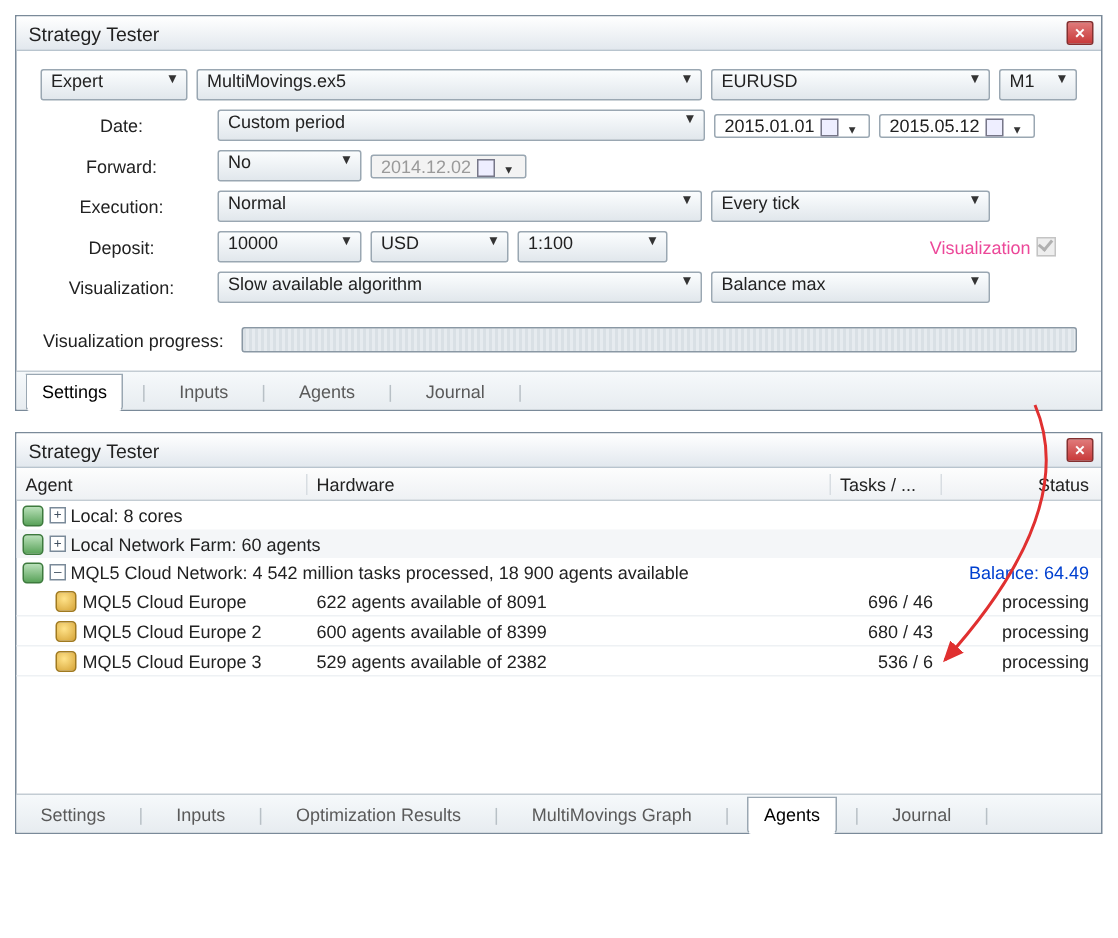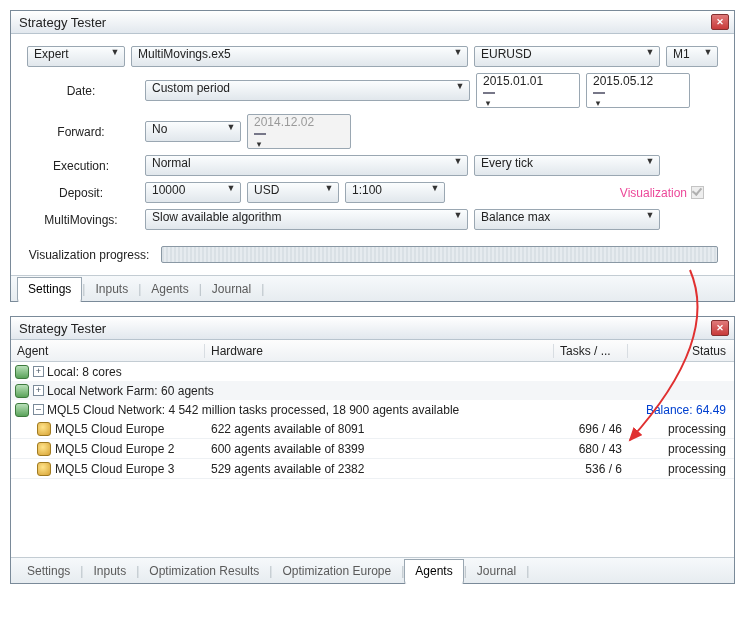--- a/index.html
+++ b/index.html
@@ -56,24 +56,23 @@
     align-items: flex-start;
     justify-content: space-between;
     padding: 0 4px 0 6px;
     cursor: pointer;
     border-radius: 2px;
   }
   .combo .arr, .datebox .arr {
     width: 10px; text-align: center; font-size: 9px; color: #333;
   }
   .datebox {
-    height: 35px; border: 1px solid #9aa7b2; background: #fff;
-    display: flex; align-items: flex-start; padding: 0 4px 0 6px; gap: 4px;
+    height: 16px; border: 1px solid #9aa7b2; background: #fff;
+    display: flex; align-items: flex-end; padding: 0 4px 0 6px; gap: 4px;
     border-radius: 2px;
-    flex-direction: column;
   }
   .datebox.disabled { color: #9a9a9a; background: #f3f3f3; }
   .cal-icon {
     width: 12px; height: 12px; border: 1px solid #778; background: #eef;
     display: inline-block;
   }
   .chk { width: 13px; height: 13px; border: 1px solid #8a98a4; background: #fff; position: relative; display: inline-block; }
   .chk.checked::after { content: ""; position: absolute; left: 2px; top: -1px; width: 4px; height: 7px; border: solid #4a7cb0; border-width: 0 2px 2px 0; transform: rotate(40deg);}
   .chk.disabled { background: #eee; border-color: #bbb;}
   .progress-track {
@@ -85,21 +84,21 @@
   .start-btn {
     width: 164px; height: 25px;
     border: 2px solid #2a8dd6;
     background: linear-gradient(#fefefe,#e3e9ee);
     border-radius: 3px;
     font-weight: bold;
     cursor: pointer;
     display: flex; align-items: center; justify-content: center;
   }
   .tabstrip {
-    display: flex; align-items: flex-end; gap: 0;
+    display: flex; align-items: flex-end; gap: 12px;
     border-top: 1px solid #c3ccd3;
     padding: 0 6px; height: 26px;
     background: linear-gradient(#f6f9fb,#e7ecf0);
     text-align: center;
   }
   .tab {
     padding: 4px 10px 5px 10px;
     color: #5a5a5a;
     cursor: pointer;
     border-right: 1px solid #c3ccd3;
@@ -235,21 +234,21 @@
         <span class="arr">▼</span>
       </div>
       <div class="vis-label">
         <span>Visualization</span>
         <span class="chk checked disabled"></span>
       </div>
       <div style="width:8px"></div>
     </div>
 
     <div class="form-row">
-      <div class="lbl">MultiMovings:</div>
+      <div class="lbl">Visualization:</div>
       <div class="combo" style="flex:1">
         <span>Slow available algorithm</span>
         <span class="arr">▼</span>
       </div>
       <div class="combo" style="width:186px">
         <span>Balance max</span>
         <span class="arr">▼</span>
       </div>
       <div style="width:52px"></div>
     </div>
@@ -337,21 +336,21 @@
     <div style="height:78px"></div>
   </div>
 
   <div class="tabstrip">
     <div class="tab" style="border:none">Settings</div>
     <span class="sep-pipe">|</span>
     <div class="tab" style="border:none">Inputs</div>
     <span class="sep-pipe">|</span>
     <div class="tab" style="border:none">Optimization Results</div>
     <span class="sep-pipe">|</span>
-    <div class="tab" style="border:none">Optimization Europe</div>
+    <div class="tab" style="border:none">MultiMovings Graph</div>
     <span class="sep-pipe">|</span>
     <div class="tab active">Agents</div>
     <span class="sep-pipe">|</span>
     <div class="tab" style="border:none">Journal</div>
     <span class="sep-pipe">|</span>
   </div>
 </div>
 
 <svg class="arrow-overlay">
   <defs>

